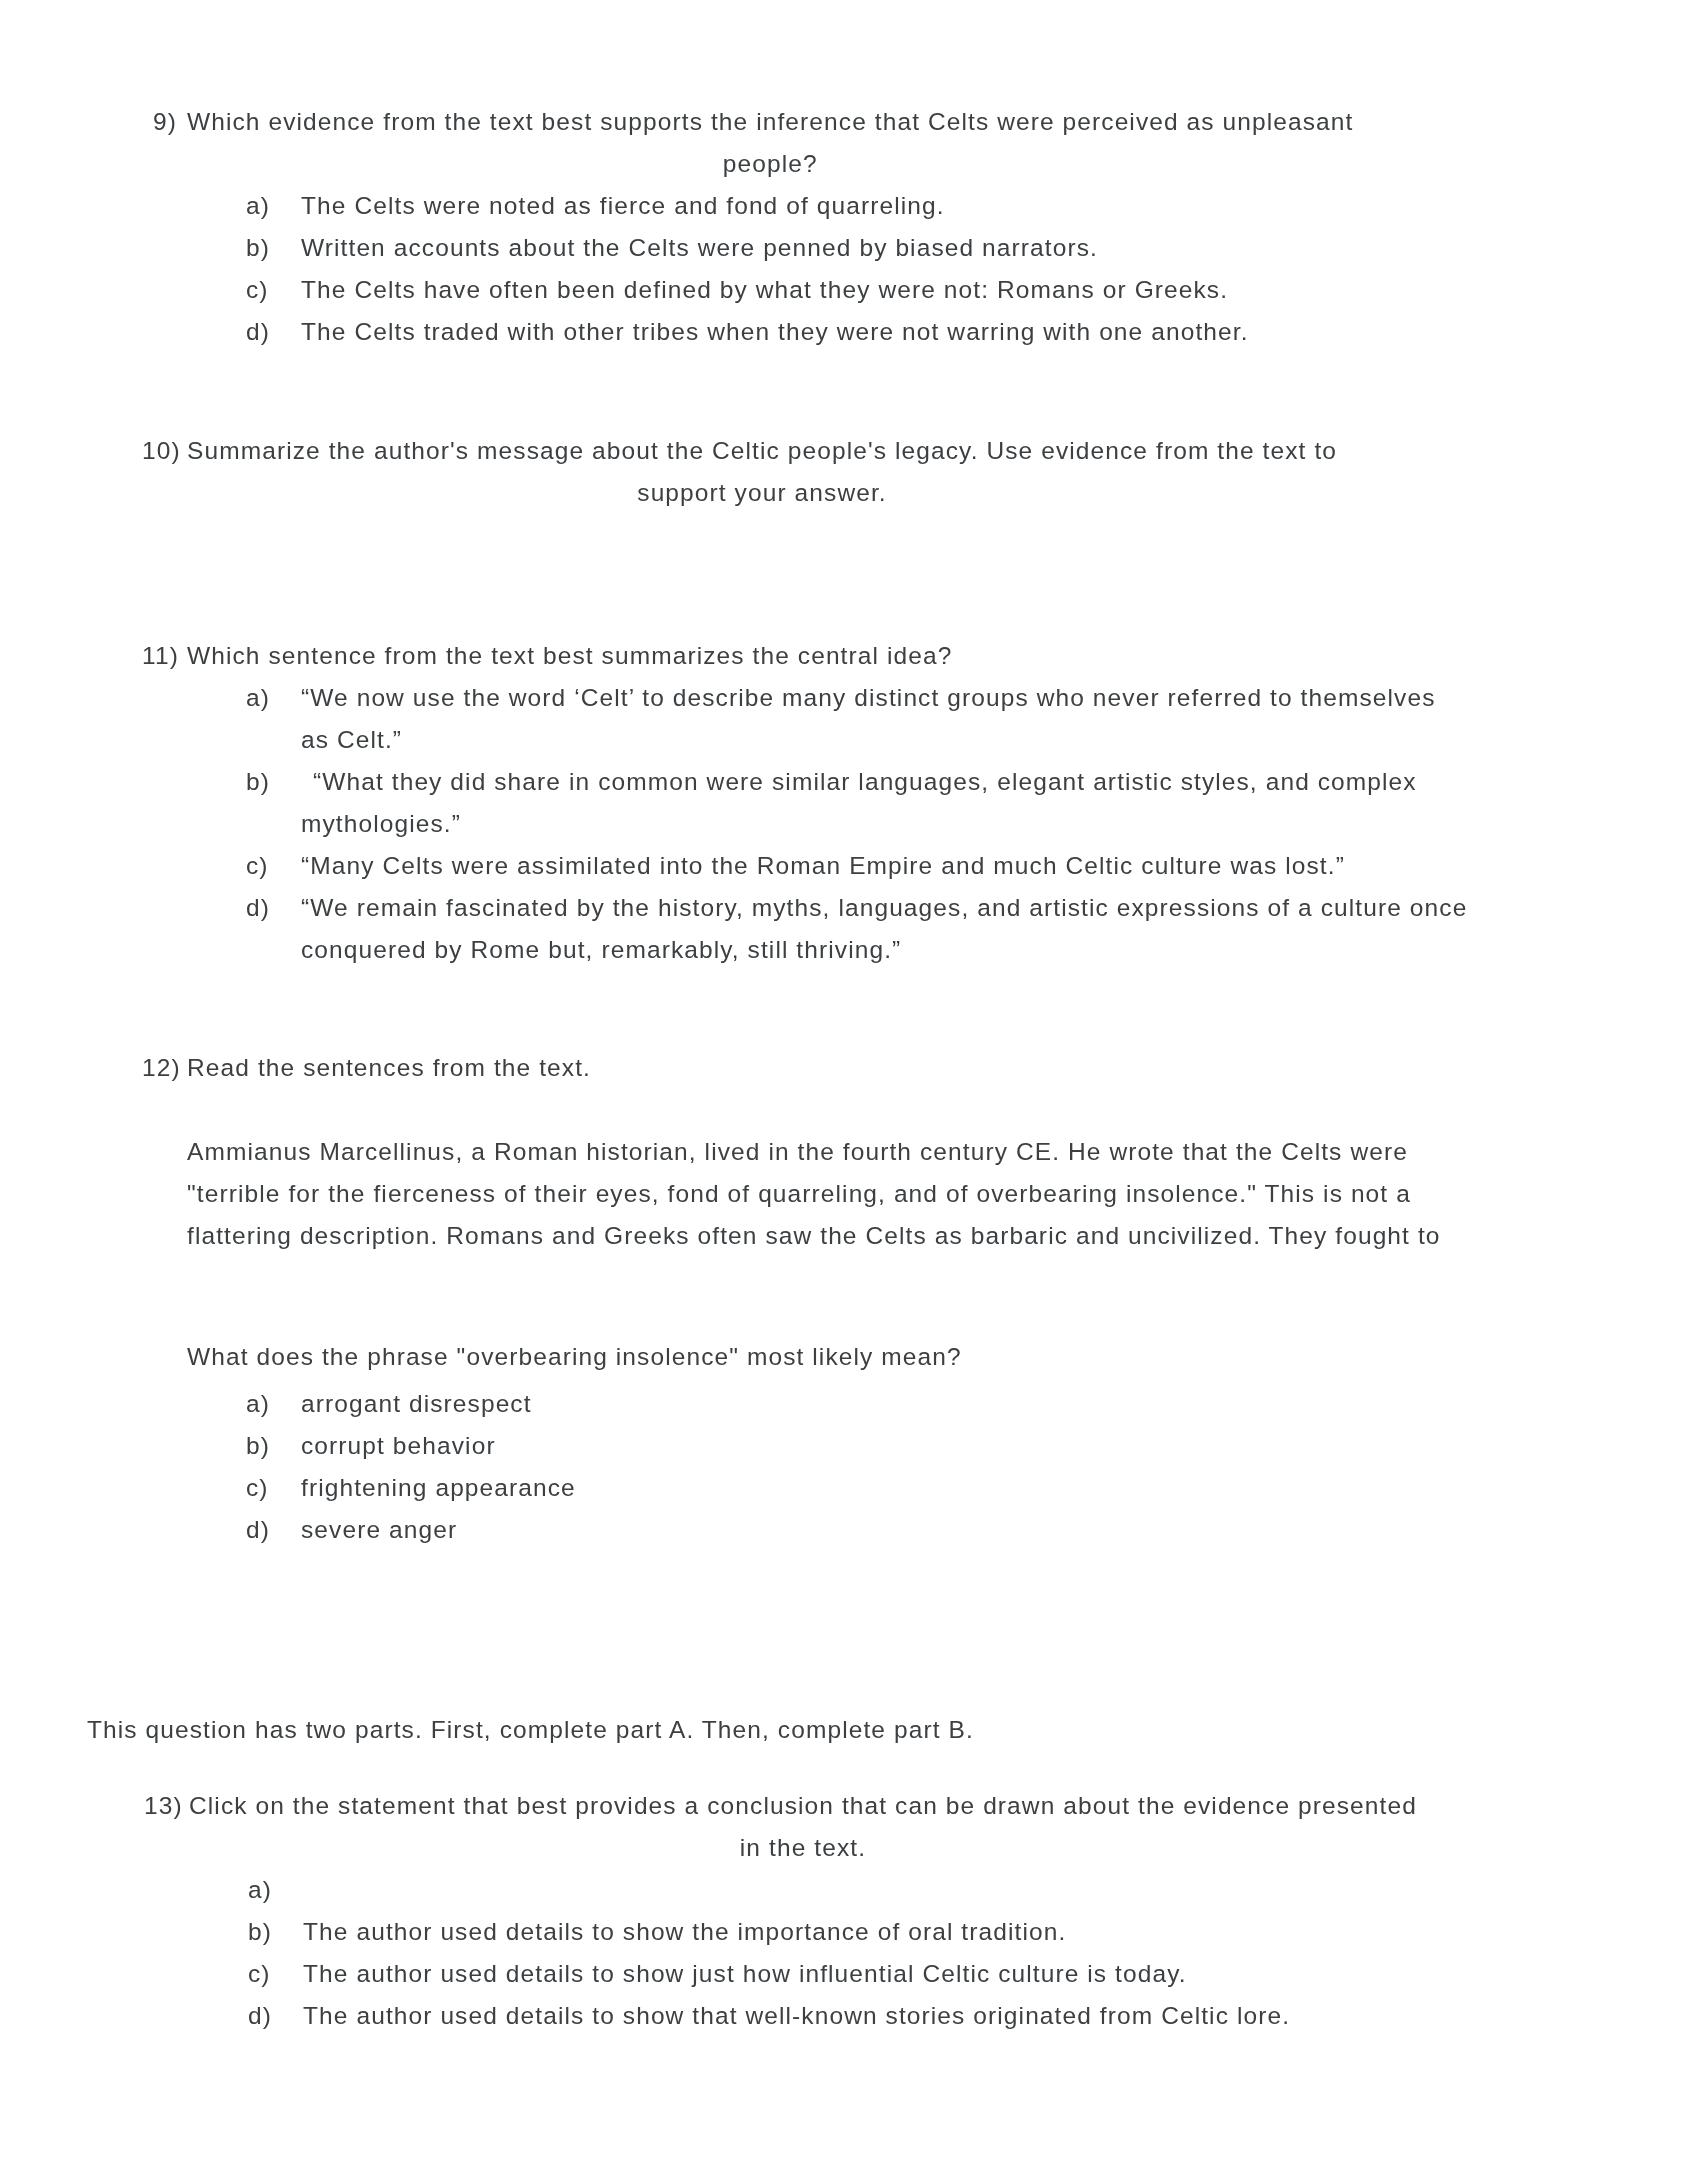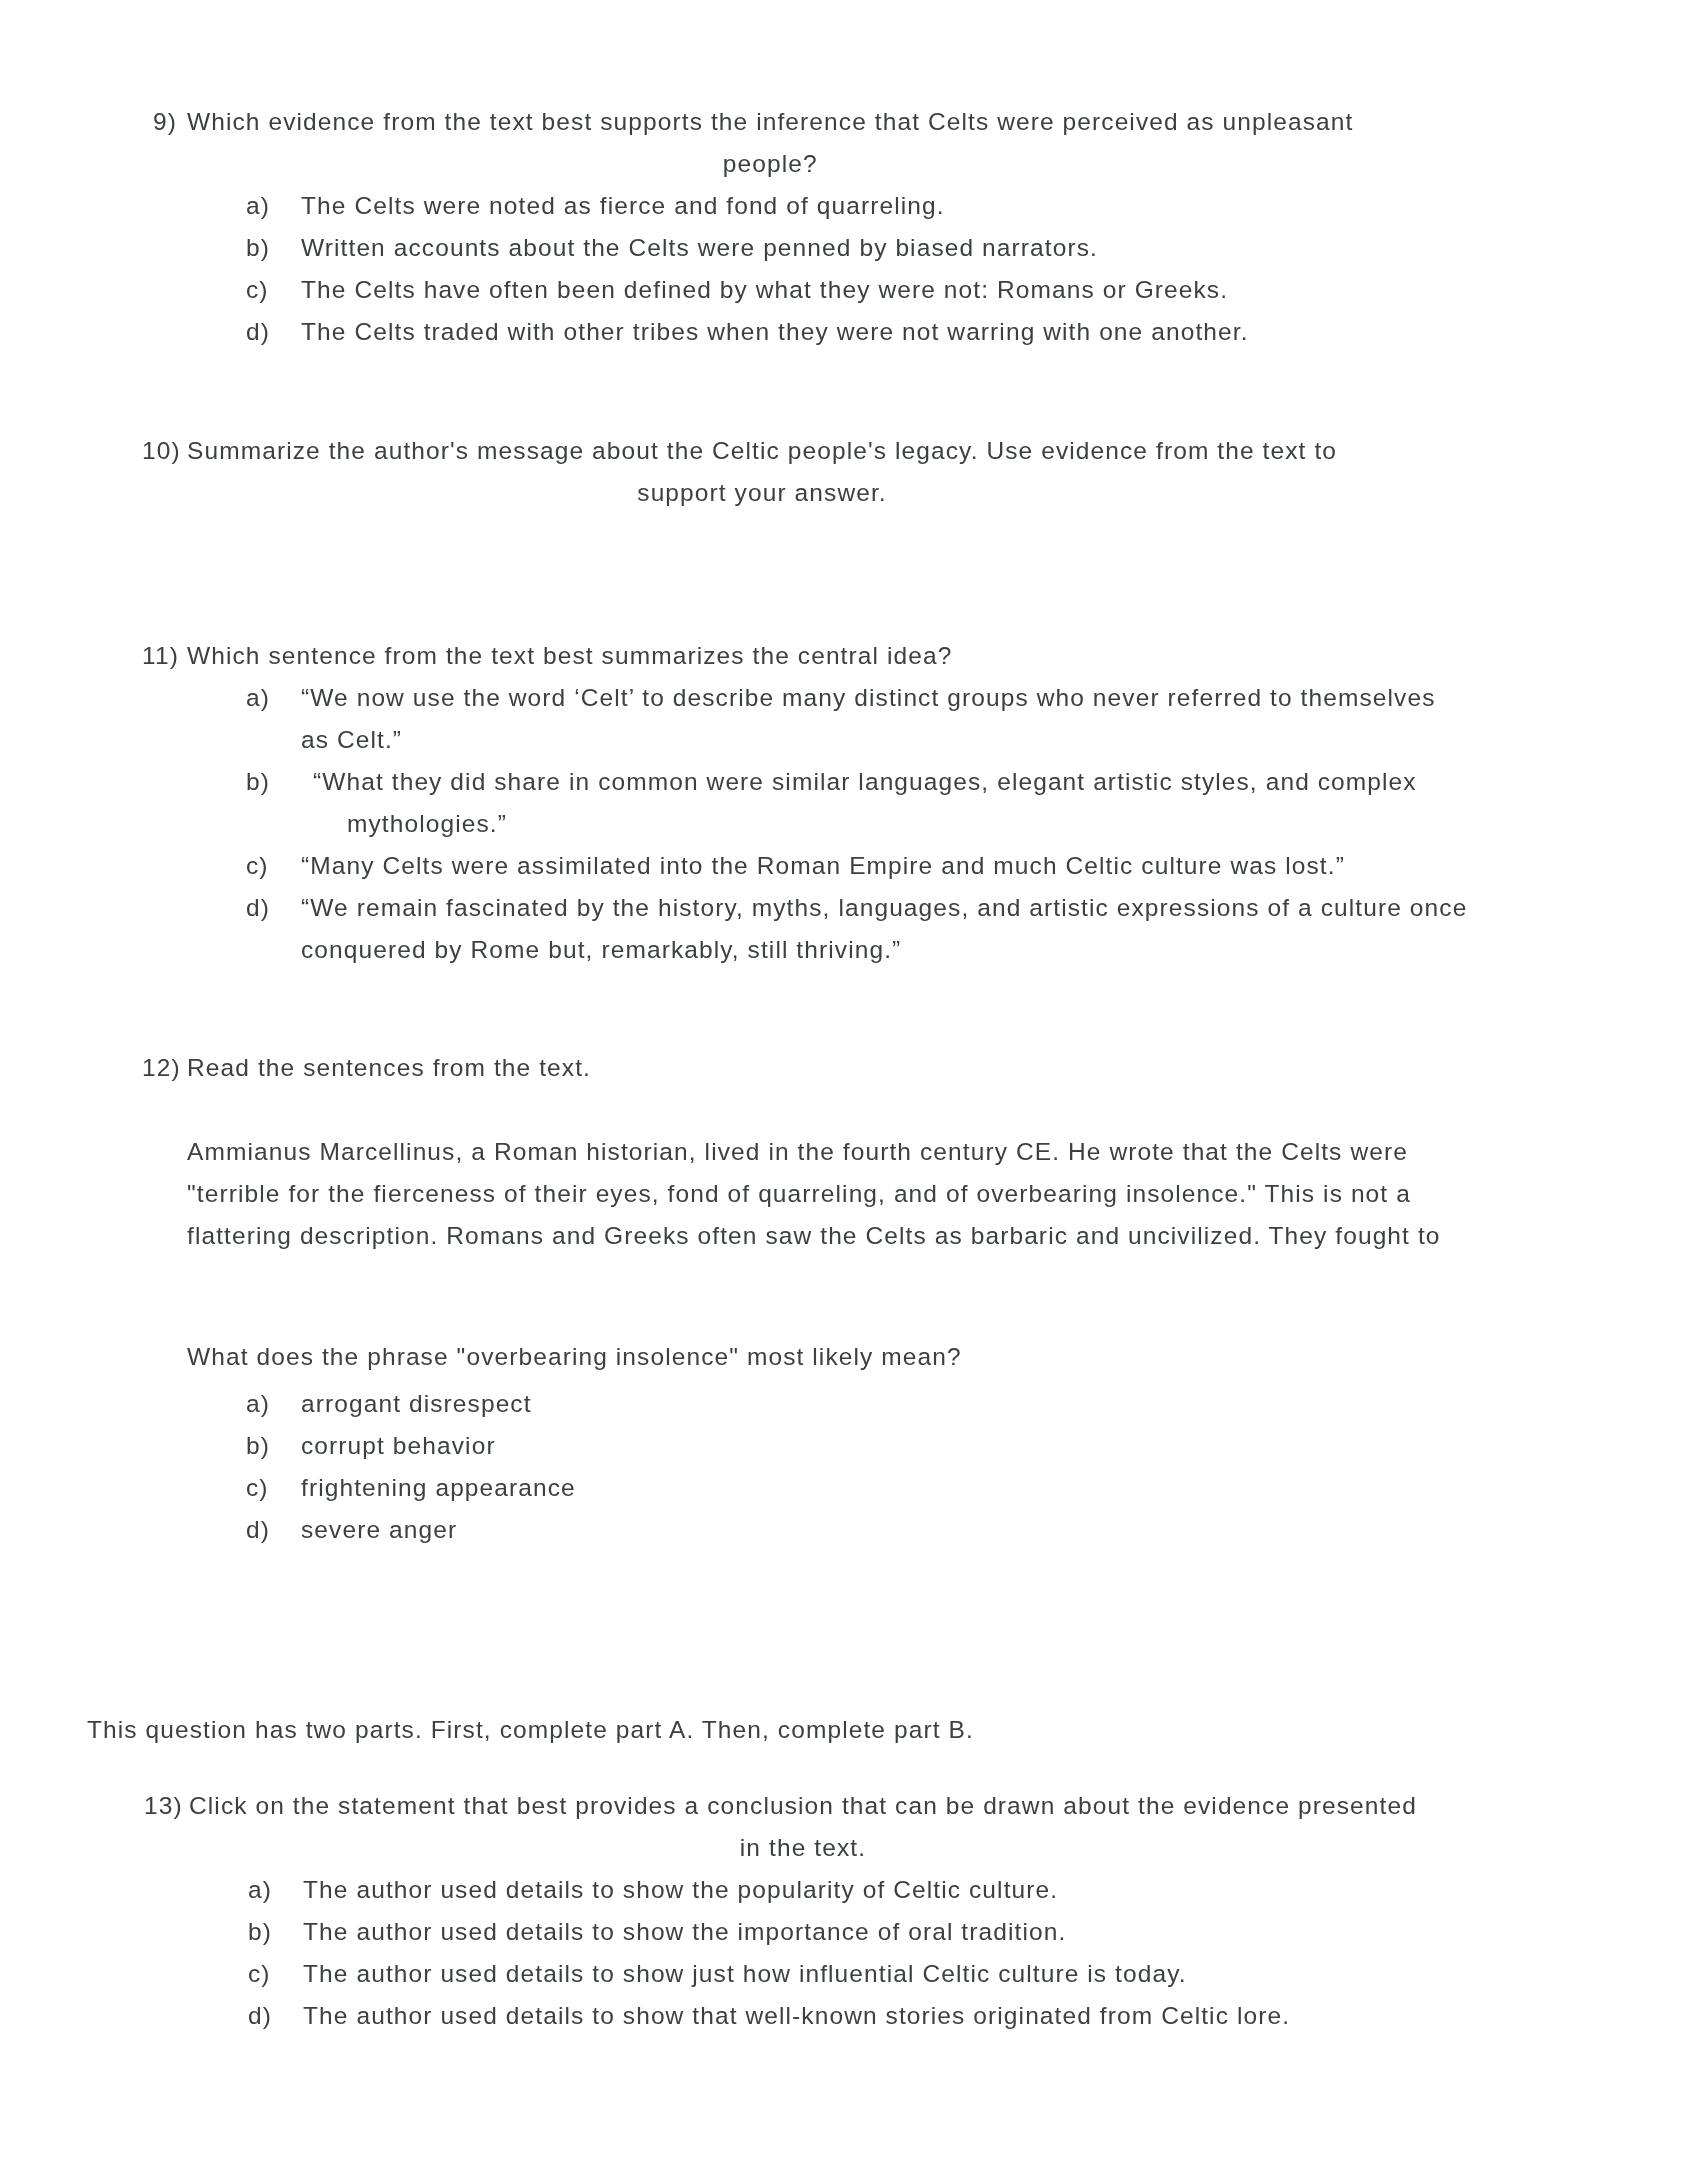--- a/index.html
+++ b/index.html
@@ -82,21 +82,21 @@
       <span class="line opt-letter">a)</span>
       <span>
         <span class="line" style="display:block;text-align:center;">“We now use the word ‘Celt’ to describe many distinct groups who never referred to themselves</span>
         <span class="line" style="display:block;">as Celt.”</span>
       </span>
     </div>
     <div class="opt">
       <span class="line opt-letter">b)</span>
       <span>
         <span class="line" style="display:block;margin-left:12px;">“What they did share in common were similar languages, elegant artistic styles, and complex</span>
-        <span class="line" style="display:block;margin-left:46px;">mythologies.”</span>
+        <span class="line" style="display:block;">mythologies.”</span>
       </span>
     </div>
     <div class="opt">
       <span class="line opt-letter">c)</span>
       <span class="line">“Many Celts were assimilated into the Roman Empire and much Celtic culture was lost.”</span>
     </div>
     <div class="opt">
       <span class="line opt-letter">d)</span>
       <span>
         <span class="line" style="display:block;">“We remain fascinated by the history, myths, languages, and artistic expressions of a culture once</span>
@@ -146,21 +146,20 @@
   </div>
 
   <div class="block" style="top:1785px; left:144px;">
     <div class="line qrow">
       <span class="num">13)</span>
       <span>Click on the statement that best provides a conclusion that can be drawn about the evidence presented</span>
     </div>
     <div class="line stem-cont">in the text.</div>
     <div class="opt">
       <span class="line opt-letter">a)</span>
-      <span class="line">The author used details to show the popularity of Celtic culture.</span>
     </div>
     <div class="opt">
       <span class="line opt-letter">b)</span>
       <span class="line">The author used details to show the importance of oral tradition.</span>
     </div>
     <div class="opt">
       <span class="line opt-letter">c)</span>
       <span class="line">The author used details to show just how influential Celtic culture is today.</span>
     </div>
     <div class="opt">

